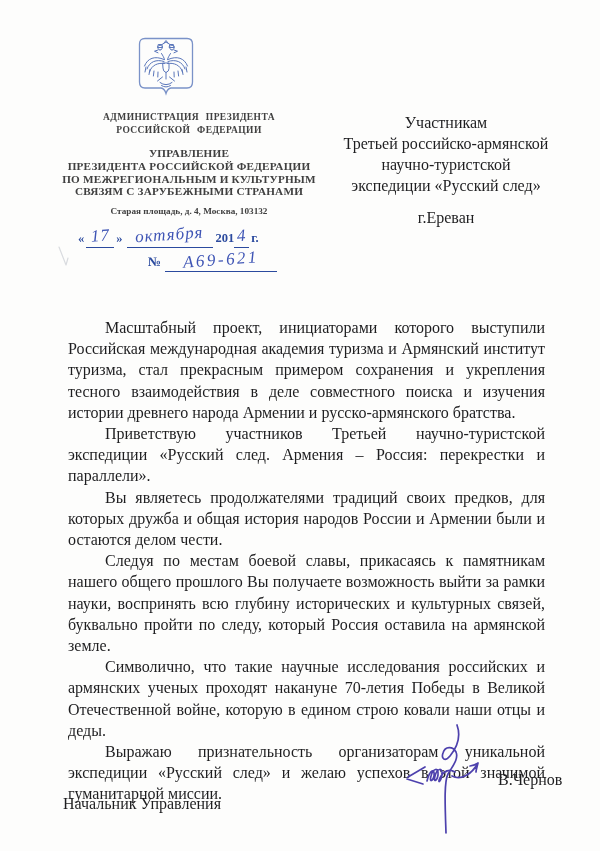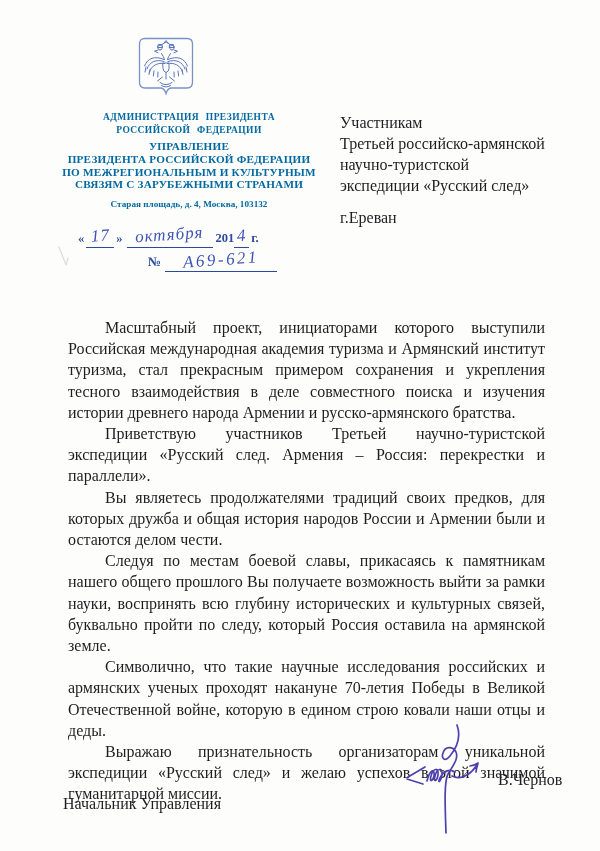--- a/index.html
+++ b/index.html
@@ -5,43 +5,43 @@
   html,body { margin:0; padding:0; background:#e9e9e9; }
   .page {
     position:relative; width:600px; height:851px; margin:0 auto;
     background:#fdfdfc; overflow:hidden;
     font-family:"Liberation Serif","DejaVu Serif",serif;
     color:#1e1e20;
   }
 
   
   .emblem { position:absolute; left:138px; top:37px; width:56px; height:64px; }
-  .letterhead { position:absolute; left:58px; top:111px; width:262px; text-align:center; color:#0369a1; }
+  .letterhead { position:absolute; left:58px; top:111px; width:262px; text-align:center; color:#404040; }
   .org-top { font-size:9.5px; font-weight:bold; line-height:13px; letter-spacing:.4px; word-spacing:4px; }
-  .org-main { font-size:11.2px; font-weight:bold; line-height:12.8px; margin-top:3px; letter-spacing:.2px; }
+  .org-main { font-size:11.2px; font-weight:bold; line-height:12.8px; margin-top:10px; letter-spacing:.2px; }
   .address { font-size:9.2px; font-weight:600; line-height:11px; margin-top:8px; }
 
   
   .date-line { position:absolute; left:78px; top:227px; display:flex; align-items:baseline; color:#2b4a9e; font-size:12.5px; font-weight:600; }
   .num-line  { position:absolute; left:148px; top:251px; display:flex; align-items:baseline; color:#2b4a9e; font-size:13px; font-weight:600; }
   .blank { display:inline-block; border-bottom:1.2px solid #2b4a9e; text-align:center; position:relative; }
   .blank-day   { width:28px; margin:0 2px; }
   .blank-month { width:86px; margin:0 3px 0 4px; }
   .blank-year  { width:15px; }
   .blank-num   { width:112px; margin-left:4px; }
   .hw {
     display:inline-block; font-style:italic; color:#3f55b5; font-size:17px; font-weight:500;
     position:relative; top:-1px; white-space:nowrap; transform:rotate(-4deg); letter-spacing:1px;
   }
   .hw-month { font-size:17px; top:-2px; }
   .hw-num { letter-spacing:2.5px; }
   .year-suffix { margin-left:2px; }
 
   
-  .recipient { position:absolute; left:340px; top:112px; width:212px; font-size:16px; line-height:21px; }
+  .recipient { position:absolute; left:340px; top:112px; width:212px; text-align:center; font-size:16px; line-height:21px; }
   .recipient-loc { margin-top:11px; }
 
   
   .body-text { position:absolute; left:68px; top:317px; width:477px; font-size:16px; line-height:21.2px; text-align:justify; }
   .body-text p { margin:0; text-indent:37px; }
 
   
   .sig-title { position:absolute; left:63px;  top:771px; font-size:16px;margin-top:24px; }
   .sig-name  { position:absolute; left:482px; top:771px; font-size:16px;margin-left:16px; }
   .sig-mark  { position:absolute; left:395px; top:720px; width:100px; height:120px; }

